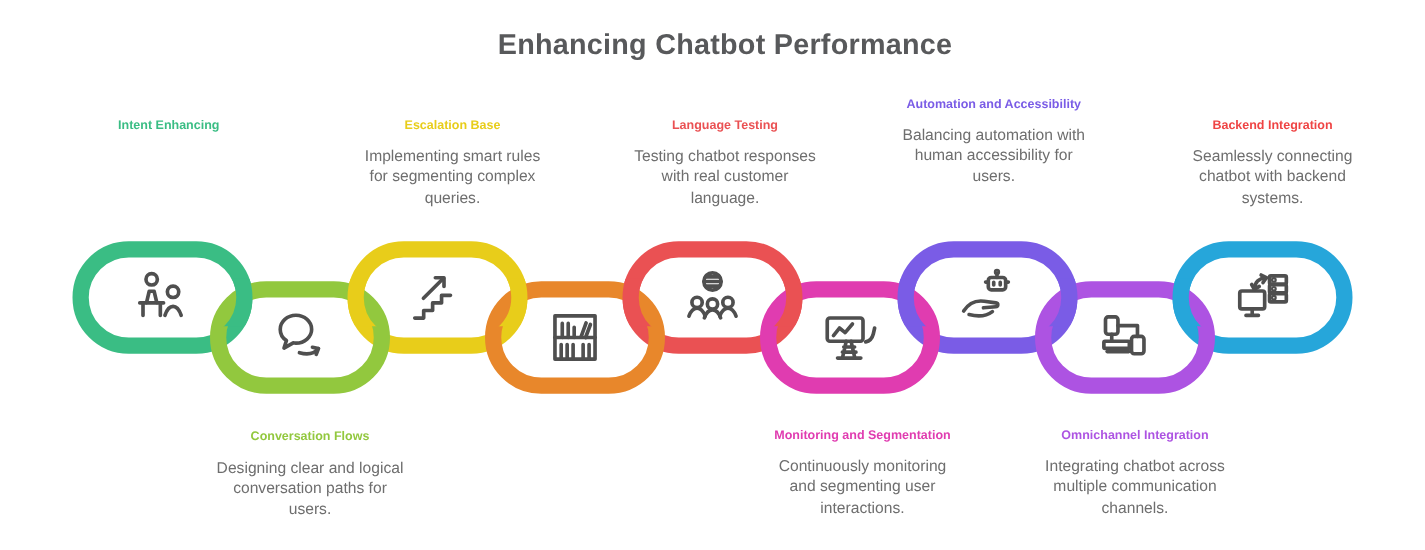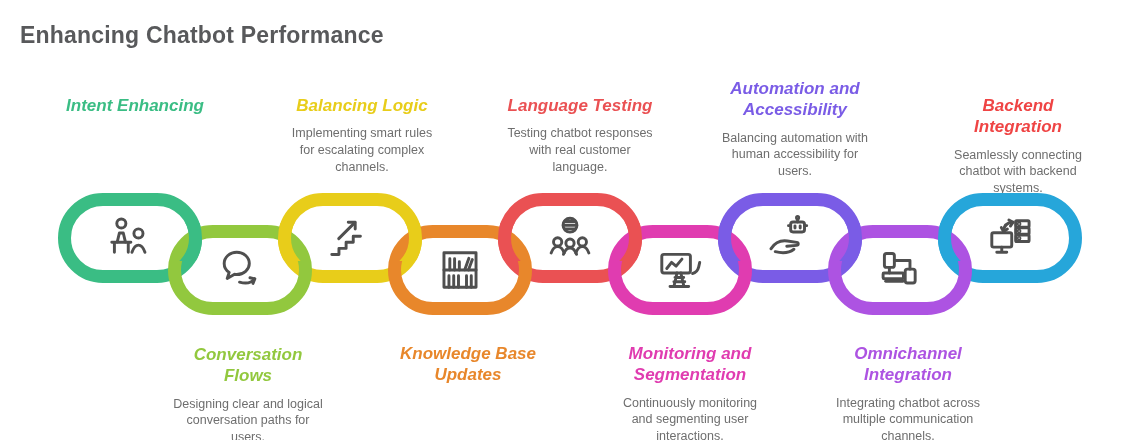--- a/index.html
+++ b/index.html
@@ -1,23 +1,23 @@
 <!DOCTYPE html>
 <html><head>
 <meta charset="utf-8">
 <style>
   html,body{margin:0;padding:0;background:#ffffff;font-family:"Liberation Sans",sans-serif;}
   .canvas{position:relative;width:1140px;height:440px;background:#ffffff;overflow:hidden;}
 
-  .main-title{position:absolute;top:22px;left:20px;width:1120px;text-align:left;
+  .main-title{position:absolute;top:22px;left:20px;width:1120px;text-align:center;
     font-size:23px;font-weight:bold;color:#58595b;letter-spacing:.2px;}
 
   
   .tb{position:absolute;width:200px;text-align:center;}
-  .tb .t{font-size:17px;font-weight:bold;line-height:1.25;max-width:160px;margin:0 auto;font-style:italic;}
+  .tb .t{font-size:10px;font-weight:bold;line-height:1.25;max-width:160px;margin:0 auto;}
   .tb .d{margin:9px auto 0;font-size:12.5px;color:#6e6e6e;line-height:1.33;max-width:152px;}
   .tb1{left:35px;top:95px}   .tb3{left:262px;top:95px}  .tb5{left:480px;top:95px}
   .tb7{left:695px;top:78px}  .tb9{left:918px;top:95px}
   .tb2{left:148px;top:344px} .tb4{left:368px;top:343px} .tb6{left:590px;top:343px}
   .tb8{left:808px;top:343px}
 
   
   .link{position:absolute;width:144px;height:90px;box-sizing:border-box;
     border:13px solid #ccc;border-radius:45px;background:transparent;
     display:flex;align-items:center;justify-content:center;}
@@ -40,42 +40,41 @@
 <body>
 
 <div class="canvas">
 
   <div class="main-title">Enhancing Chatbot Performance</div>
 
   <div class="tb tb1">
     <div class="t" style="color: rgb(58, 189, 132);">Intent Enhancing</div>
   </div>
   <div class="tb tb3">
-    <div class="t" style="color: rgb(232, 205, 26);">Balancing Logic</div>
-    <div class="d">Implementing smart rules for escalating complex channels.</div>
+    <div class="t" style="color: rgb(232, 205, 26);">Escalation Base</div>
+    <div class="d">Implementing smart rules for segmenting complex queries.</div>
   </div>
   <div class="tb tb5">
     <div class="t" style="color: rgb(234, 81, 83); text-align: center;">Language Testing</div>
     <div class="d">Testing chatbot responses with real customer language.</div>
   </div>
   <div class="tb tb7">
     <div class="t" style="color: rgb(122, 92, 230);">Automation and Accessibility</div>
     <div class="d">Balancing automation with human accessibility for users.</div>
   </div>
   <div class="tb tb9">
     <div class="t" style="color: #ef4444;">Backend Integration</div>
     <div class="d">Seamlessly connecting chatbot with backend systems.</div>
   </div>
 
   <div class="tb tb2">
     <div class="t" style="color: rgb(146, 200, 62);">Conversation Flows</div>
     <div class="d">Designing clear and logical conversation paths for users.</div>
   </div>
   <div class="tb tb4">
-    <div class="t" style="color: rgb(232, 135, 43);">Knowledge Base Updates</div>
   </div>
   <div class="tb tb6">
     <div class="t" style="color: rgb(224, 60, 176);">Monitoring and Segmentation</div>
     <div class="d">Continuously monitoring and segmenting user interactions.</div>
   </div>
   <div class="tb tb8">
     <div class="t" style="color: rgb(173, 83, 226);">Omnichannel Integration</div>
     <div class="d">Integrating chatbot across multiple communication channels.</div>
   </div>
 

